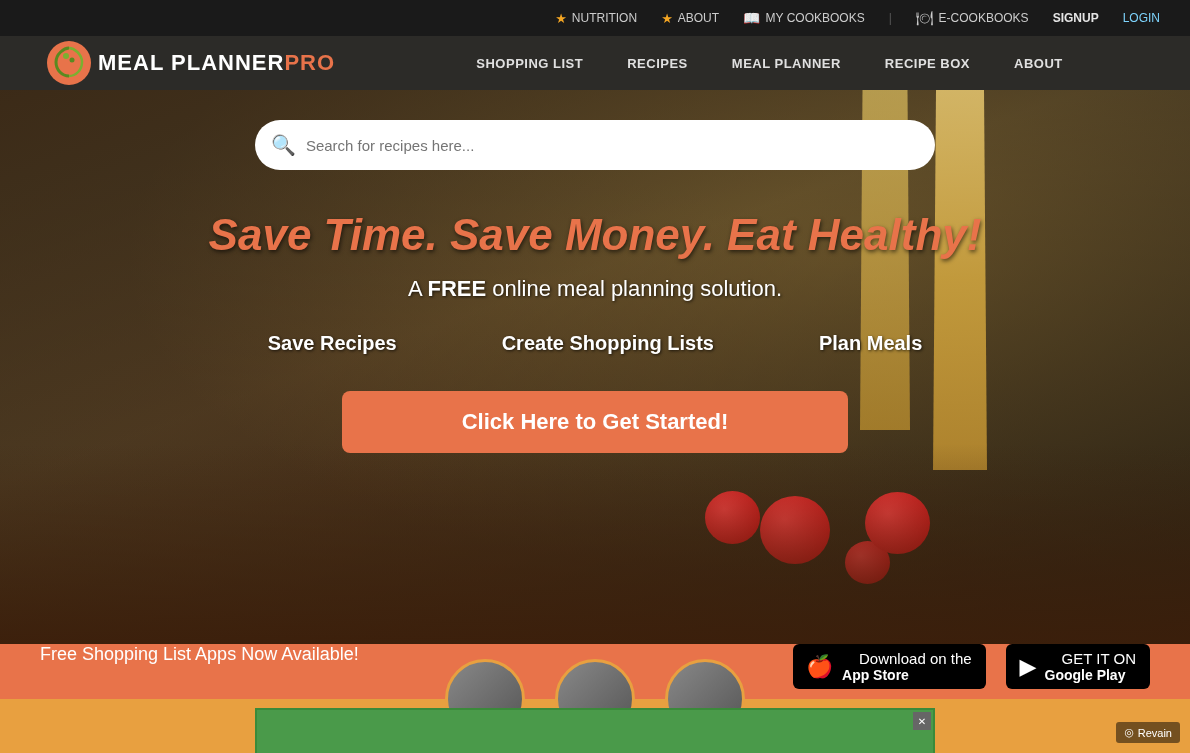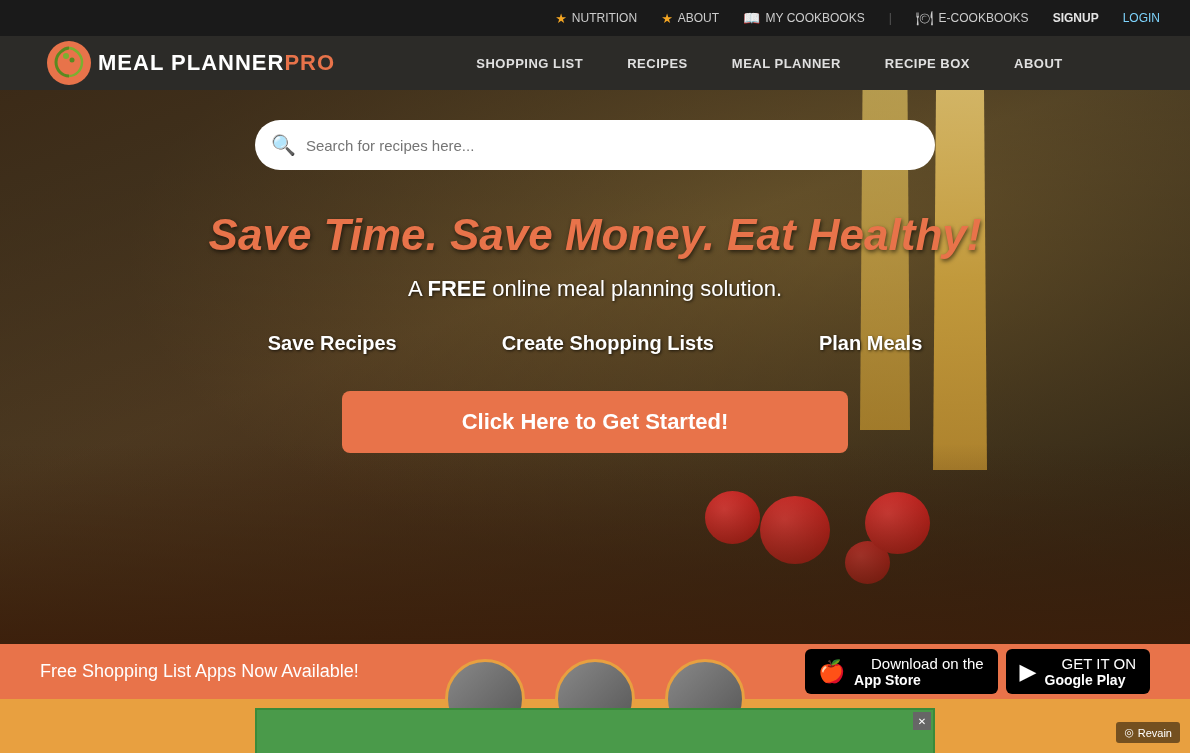--- a/index.html
+++ b/index.html
@@ -210,23 +210,23 @@
       cursor: pointer;
       text-shadow: none;
       transition: background 0.2s;
     }
 
     
     .app-banner {
       background: #e8734a;
       height: 55px;
       display: flex;
-      align-items: center;
+      align-items: flex-start;
       padding: 0 40px;
-      gap: 8px;
+      gap: 20px;
     }
     .app-banner-text {
       color: #fff;
       font-size: 18px;
       font-weight: 500;
       flex: 1;
     }
     .app-store-btn {
       background: #000;
       border-radius: 6px;

